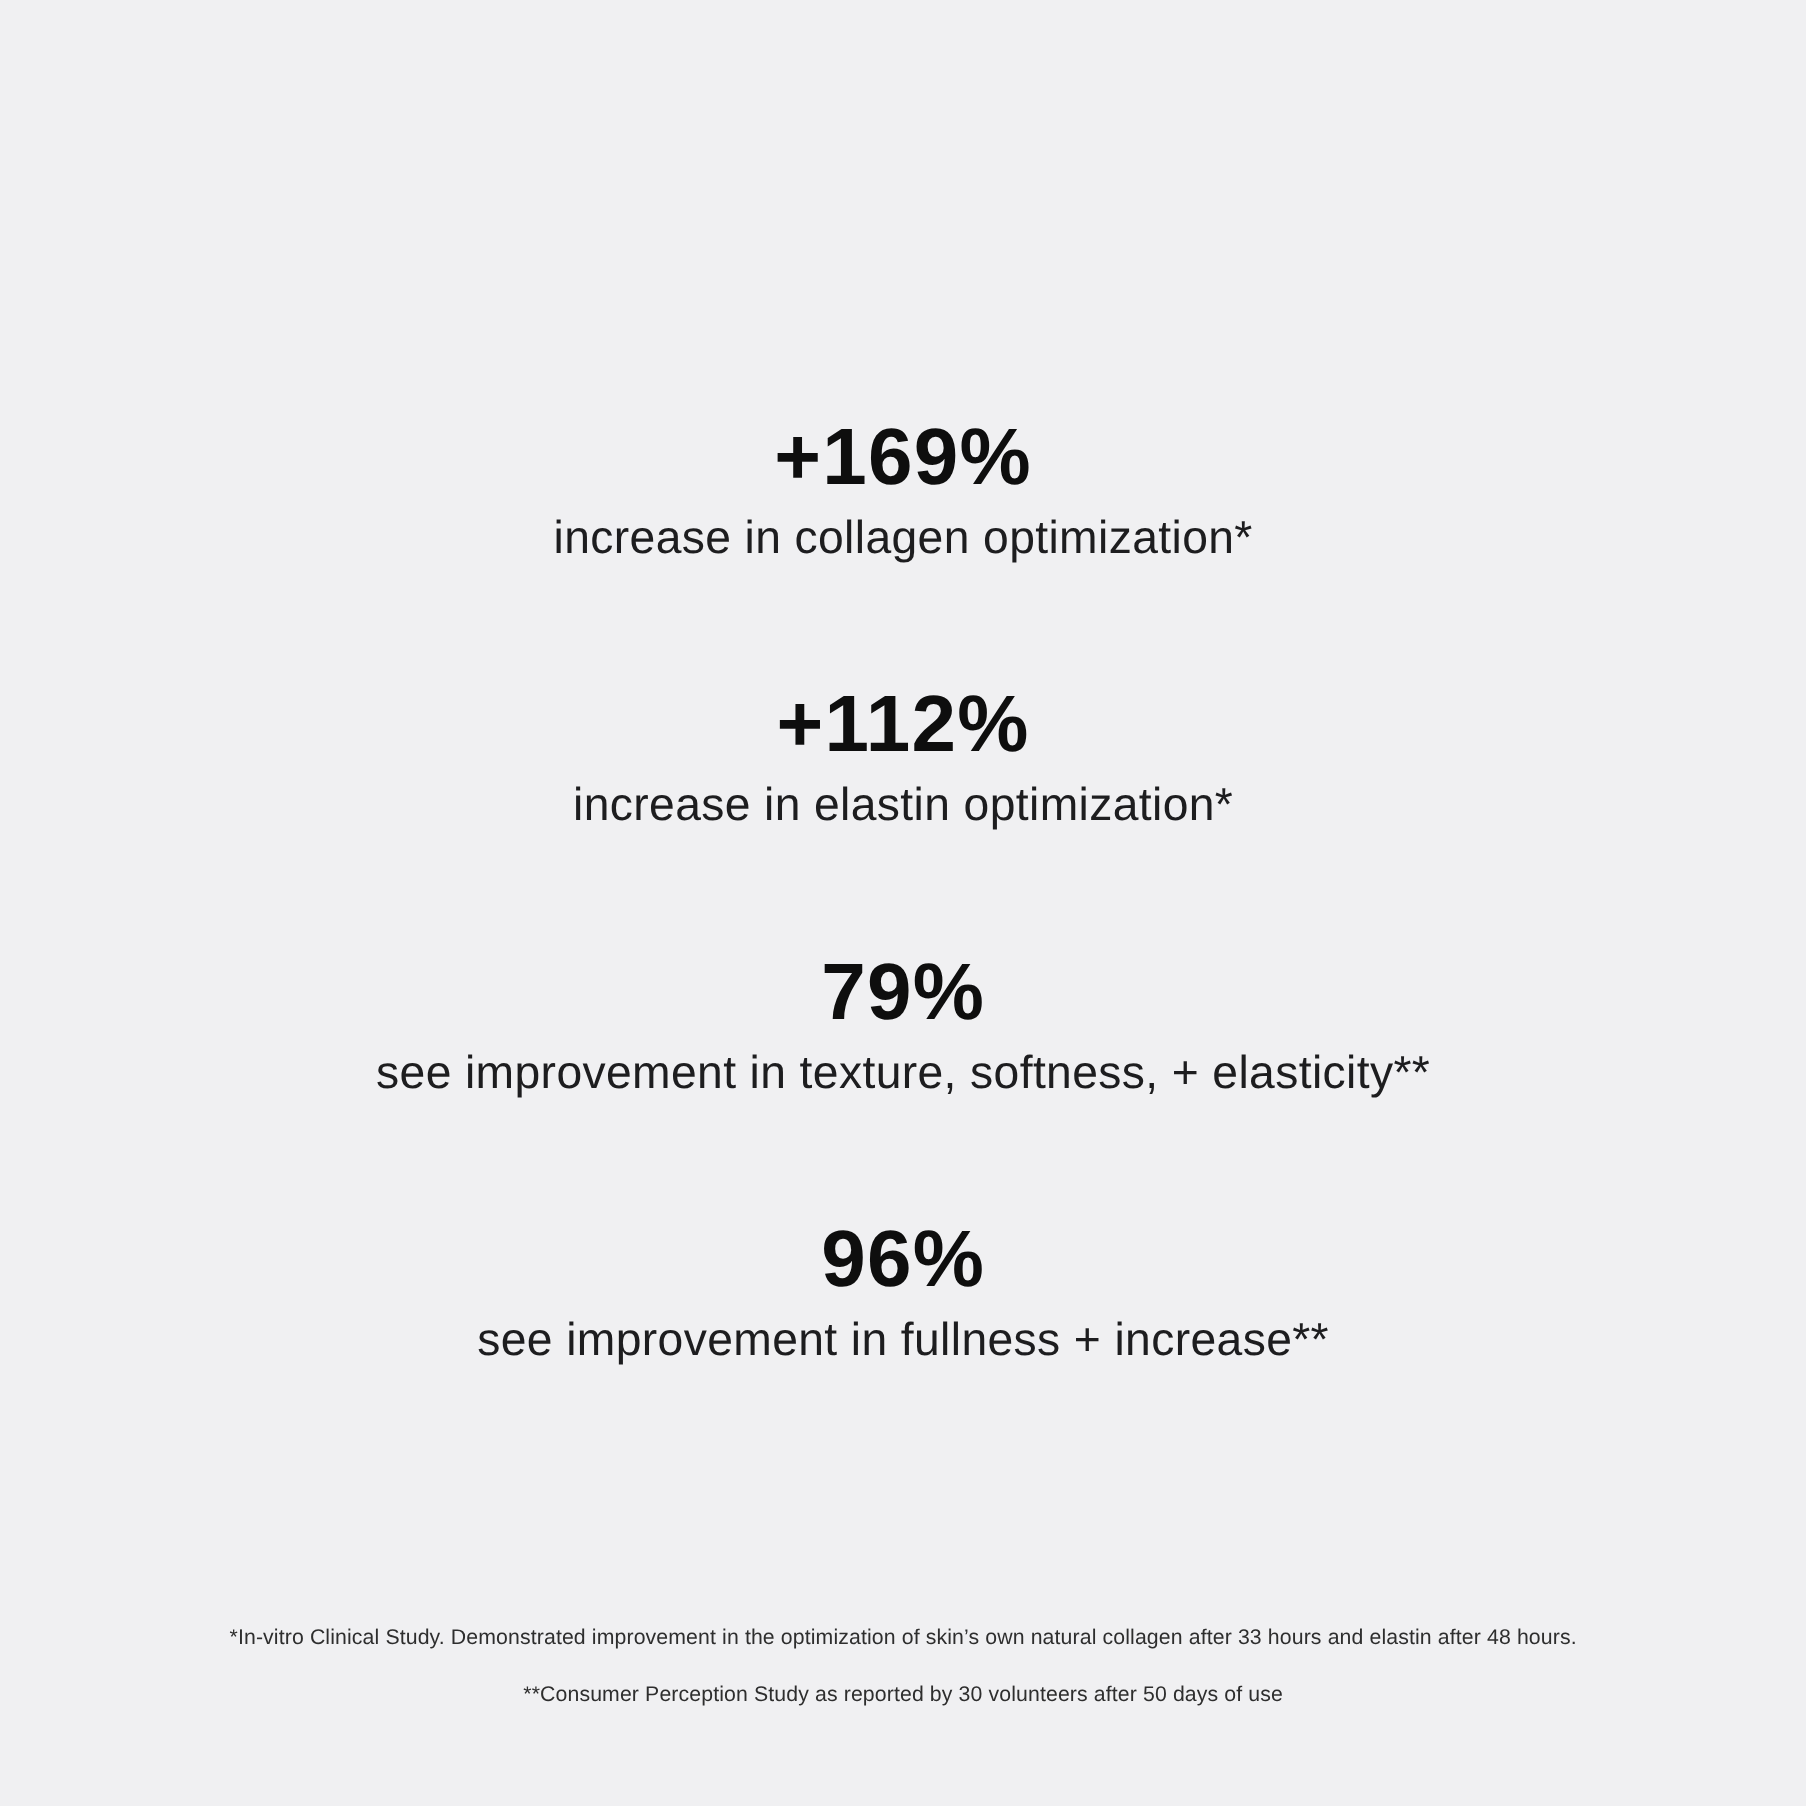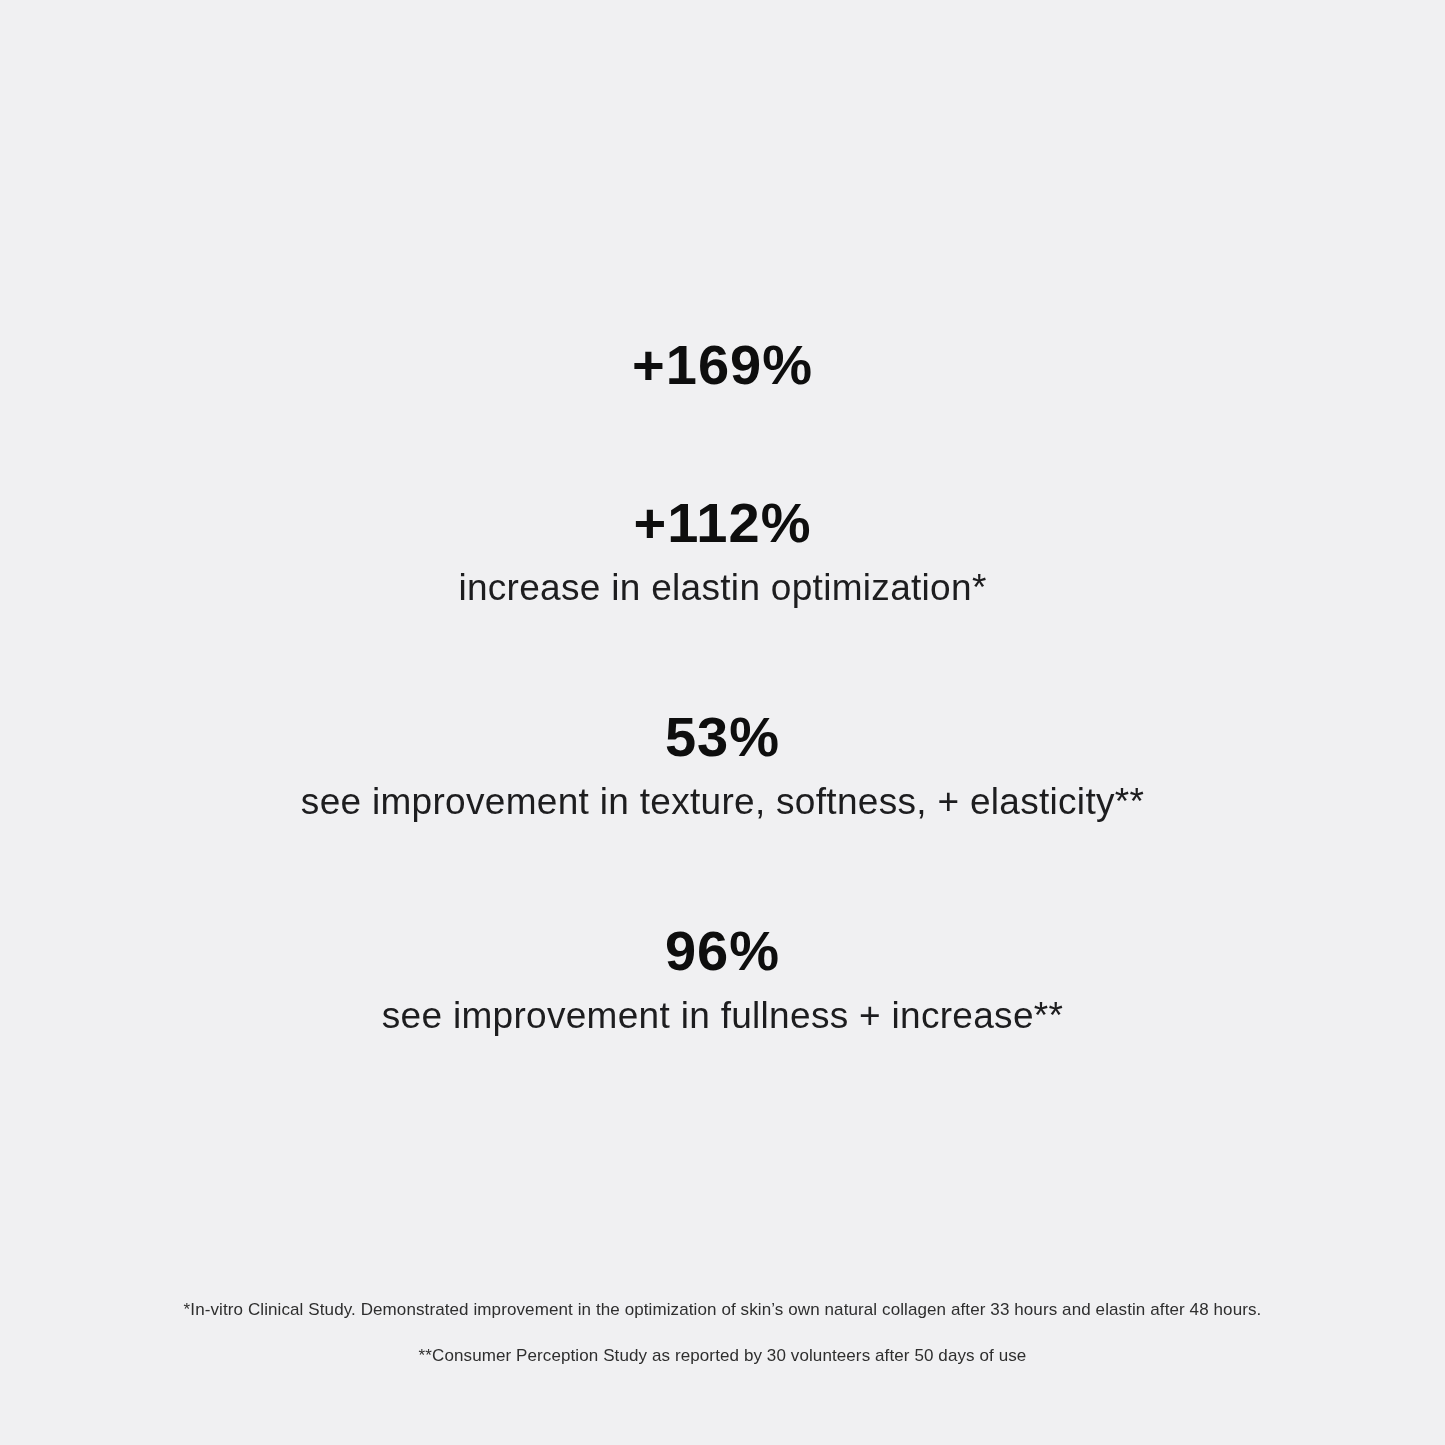--- a/index.html
+++ b/index.html
@@ -23,21 +23,21 @@
   .stats {
     position: absolute;
     top: 337px;
     left: 0;
     width: 100%;
   }
   .stat-block {
     margin: 0 0 102px 0;
   }
   .stat-value {
-    font-size: 56px;
+    font-size: 64px;
     line-height: 56px;
     font-weight: 700;
     letter-spacing: 1px;
     color: #0e0e0e;
   }
   .stat-label {
     font-size: 37px;
     line-height: 38px;
     font-weight: 400;
     letter-spacing: 0.3px;
@@ -61,29 +61,30 @@
 </style>
 </head>
 <body>
 
 <div class="canvas">
 
   <div class="stats">
 
     <div class="stat-block">
       <div class="stat-value">+169%</div>
+      <div class="stat-label">increase in collagen optimization*</div>
     </div>
 
     <div class="stat-block">
       <div class="stat-value">+112%</div>
       <div class="stat-label">increase in elastin optimization*</div>
     </div>
 
     <div class="stat-block">
-      <div class="stat-value">53%</div>
+      <div class="stat-value">79%</div>
       <div class="stat-label">see improvement in texture, softness, + elasticity**</div>
     </div>
 
     <div class="stat-block">
       <div class="stat-value">96%</div>
       <div class="stat-label">see improvement in fullness + increase**</div>
     </div>
 
   </div>
 

